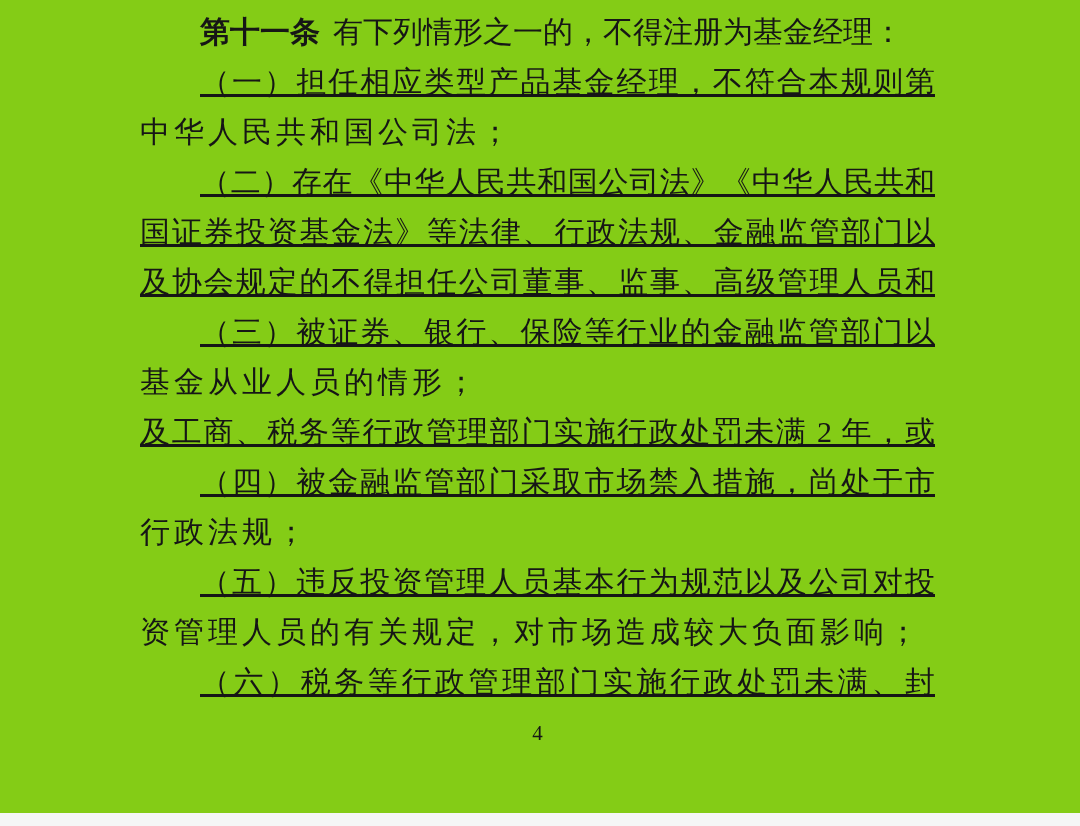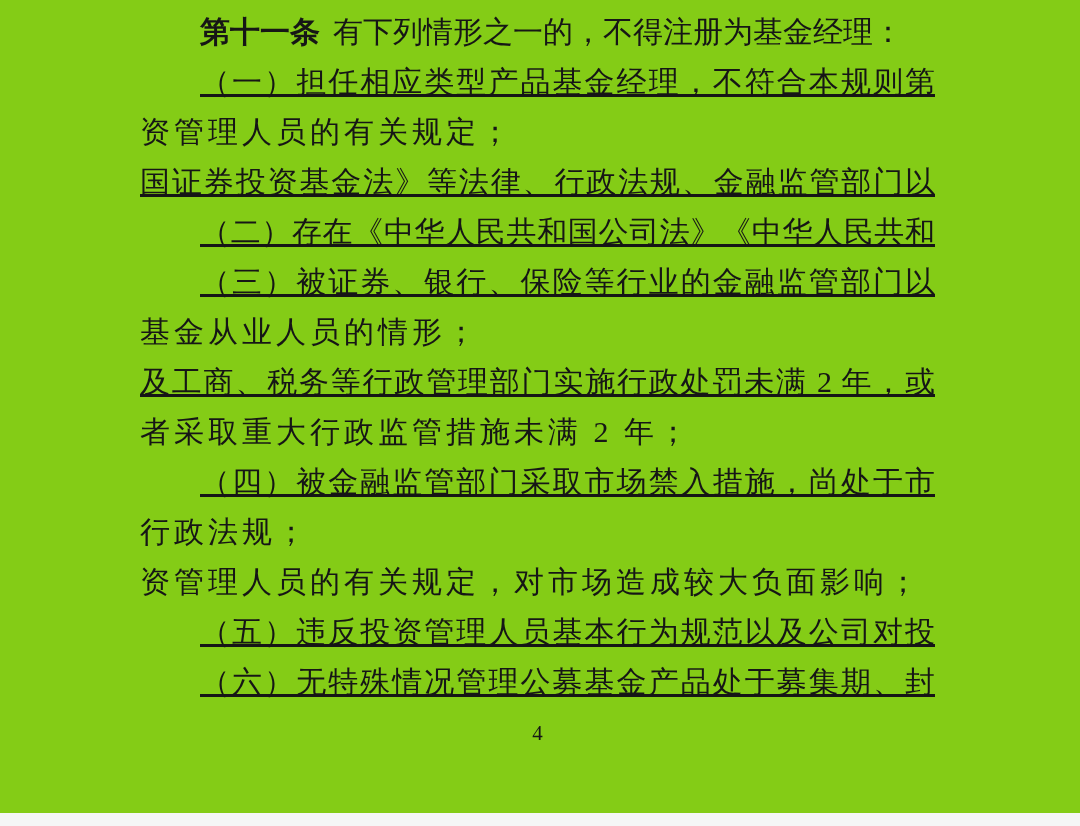--- a/index.html
+++ b/index.html
@@ -63,30 +63,30 @@
 </style>
 </head>
 <body>
 
 <div class="page">
   <div class="content">
 
     <div class="line indent heading"><span class="bold">第十一条</span><span>有下列情形之一的，不得注册为基金经理：</span></div>
 
     <div class="line indent just">（一）担任相应类型产品基金经理，不符合本规则第</div>
-    <div class="line end">资管理人员的有关规定；</div>
+    <div class="line end">中华人民共和国公司法；</div>
+    <div class="line indent just">（二）存在《中华人民共和国公司法》《中华人民共和</div>
     <div class="line just">国证券投资基金法》等法律、行政法规、金融监管部门以</div>
-    <div class="line indent just">（二）存在《中华人民共和国公司法》《中华人民共和</div>
+    <div class="line just">及协会规定的不得担任公司董事、监事、高级管理人员和</div>
     <div class="line indent just">（三）被证券、银行、保险等行业的金融监管部门以</div>
     <div class="line end">基金从业人员的情形；</div>
     <div class="line just">及工商、税务等行政管理部门实施行政处罚未满 2 年，或</div>
-    <div class="line end">者采取重大行政监管措施未满 2 年；</div>
     <div class="line indent just">（四）被金融监管部门采取市场禁入措施，尚处于市</div>
     <div class="line end">行政法规；</div>
+    <div class="line indent just">（五）违反投资管理人员基本行为规范以及公司对投</div>
     <div class="line end">资管理人员的有关规定，对市场造成较大负面影响；</div>
-    <div class="line indent just">（五）违反投资管理人员基本行为规范以及公司对投</div>
-    <div class="line indent just">（六）无特殊情况管理公募基金产品处于募集期、封</div>
+    <div class="line indent just">（六）税务等行政管理部门实施行政处罚未满、封</div>
 
     <div class="pagenum">4</div>
   </div>
 
   <div class="scan-edge"></div>
 </div>
 
 </body></html>

